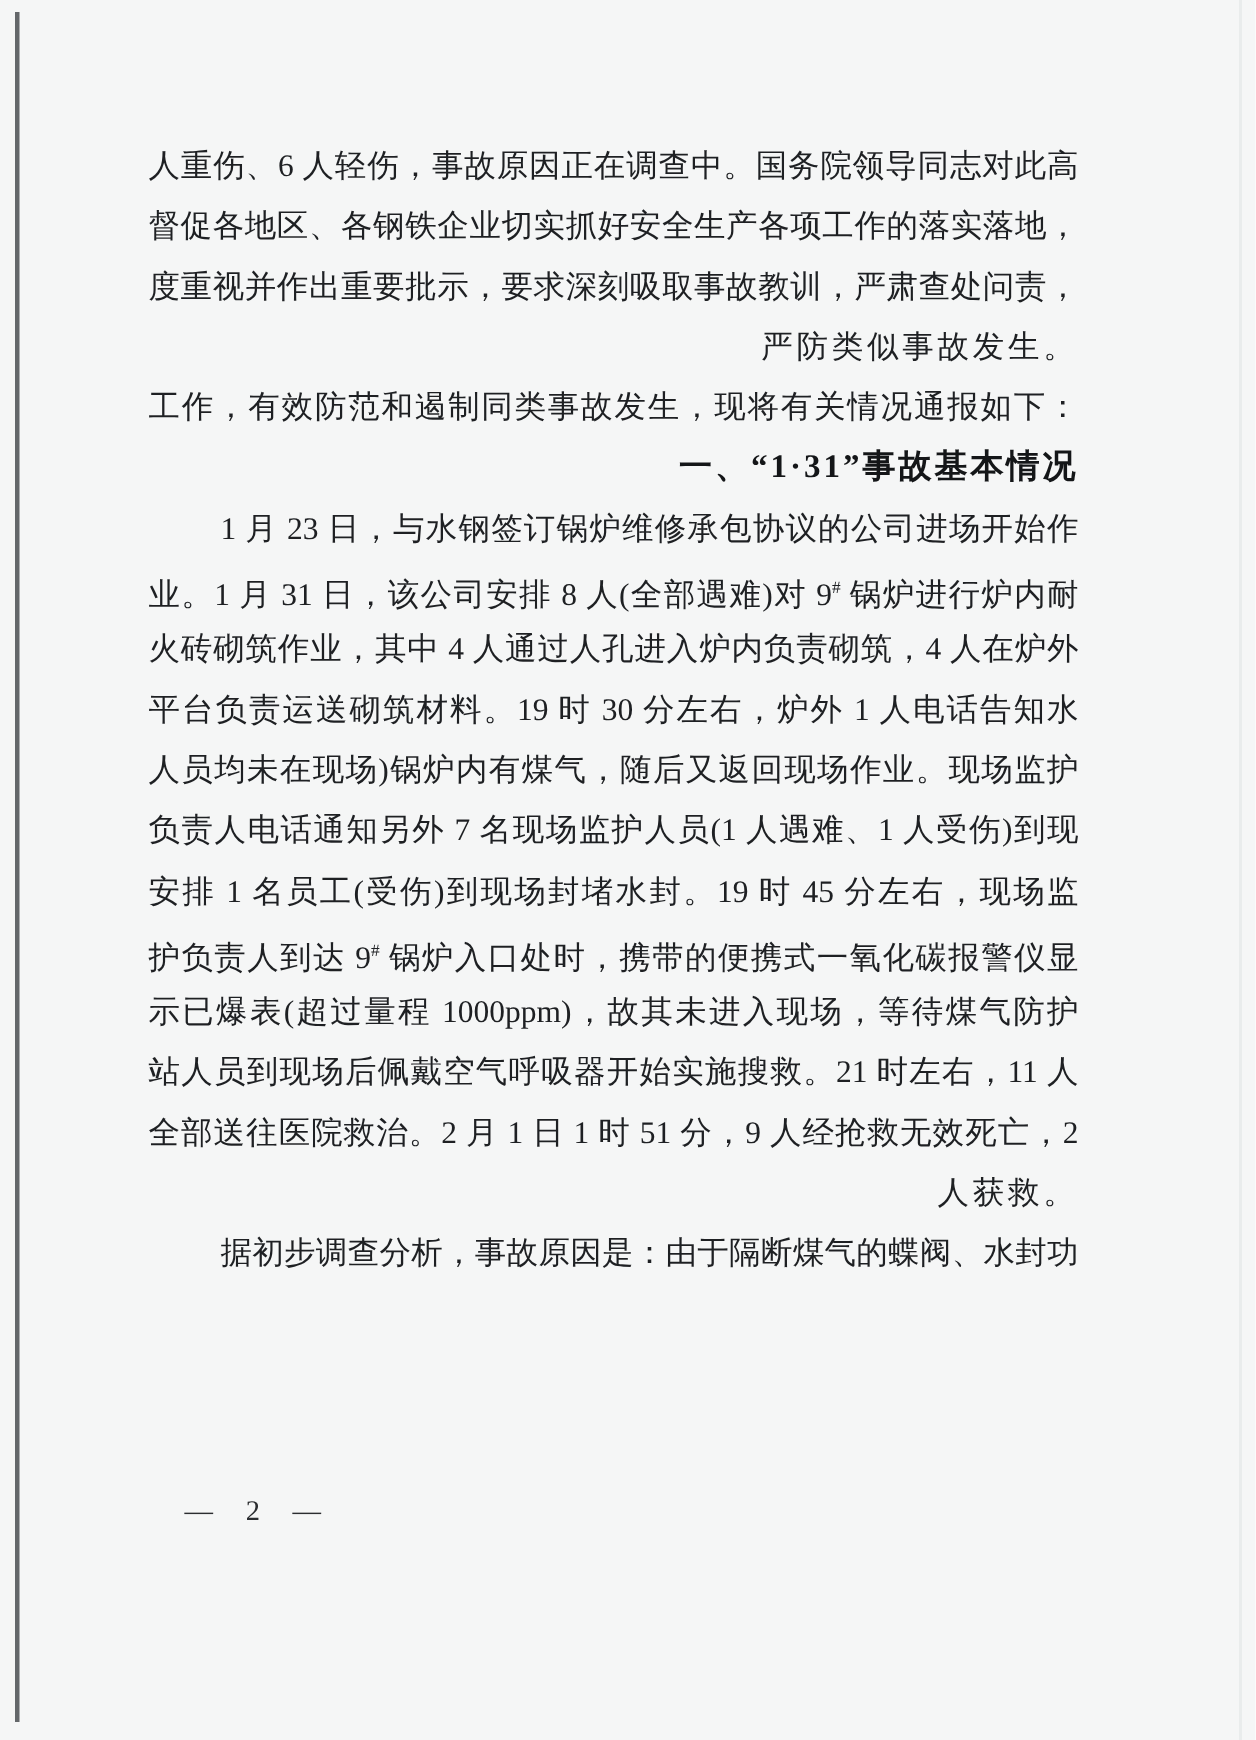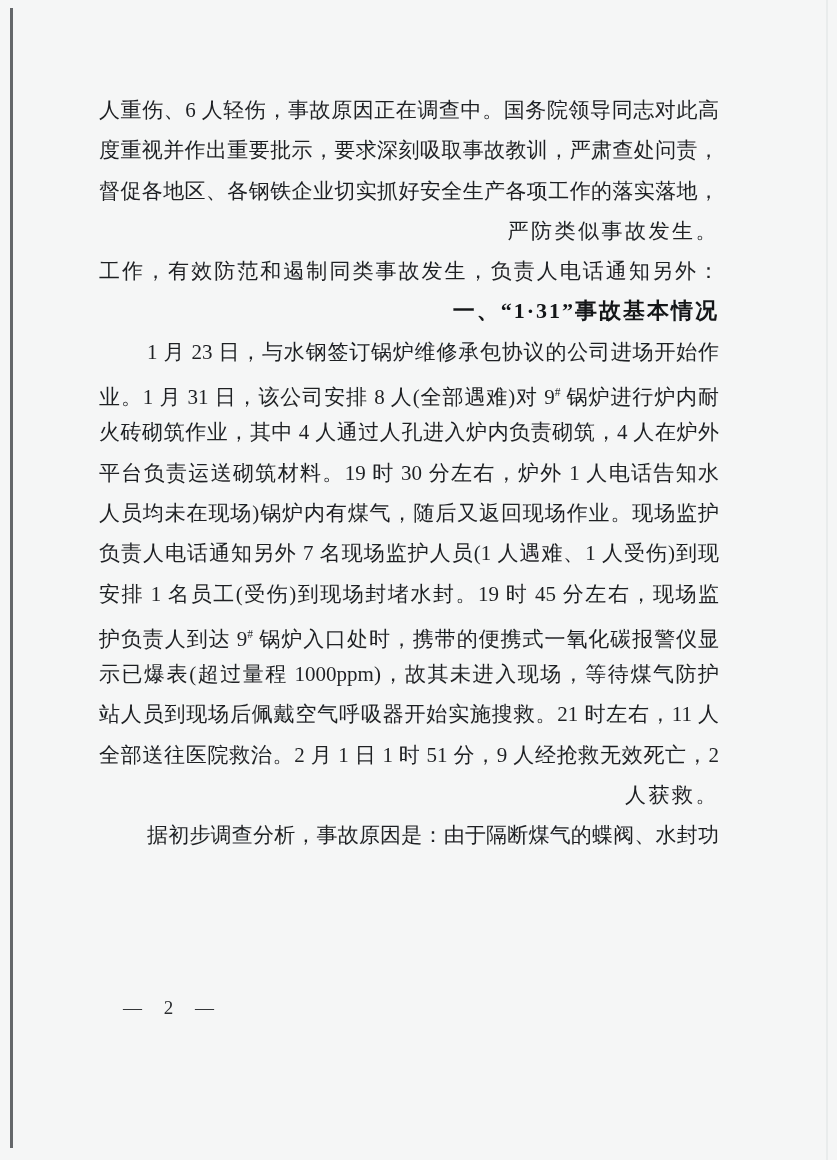--- a/index.html
+++ b/index.html
@@ -82,24 +82,24 @@
 </style>
 </head>
 <body>
 
 <div class="page">
   <div class="spine"></div>
   <div class="right-edge"></div>
 
   <div class="text-block">
       <div class="line just">人重伤、6 人轻伤，事故原因正在调查中。国务院领导同志对此高</div>
+      <div class="line just">督促各地区、各钢铁企业切实抓好安全生产各项工作的落实落地，</div>
       <div class="line just">度重视并作出重要批示，要求深刻吸取事故教训，严肃查处问责，</div>
-      <div class="line just">督促各地区、各钢铁企业切实抓好安全生产各项工作的落实落地，</div>
       <div class="line">严防类似事故发生。</div>
-      <div class="line just">工作，有效防范和遏制同类事故发生，负责人电话通知另外：</div>
+      <div class="line just">工作，有效防范和遏制同类事故发生，现将有关情况通报如下：</div>
       <div class="line indent heading">一、“1·31”事故基本情况</div>
       <div class="line just indent">1 月 23 日，与水钢签订锅炉维修承包协议的公司进场开始作</div>
       <div class="line just">业。1 月 31 日，该公司安排 8 人(全部遇难)对 9<sup class="numsup">#</sup> 锅炉进行炉内耐</div>
       <div class="line just">火砖砌筑作业，其中 4 人通过人孔进入炉内负责砌筑，4 人在炉外</div>
       <div class="line just">平台负责运送砌筑材料。19 时 30 分左右，炉外 1 人电话告知水</div>
       <div class="line just">人员均未在现场)锅炉内有煤气，随后又返回现场作业。现场监护</div>
       <div class="line just">负责人电话通知另外 7 名现场监护人员(1 人遇难、1 人受伤)到现</div>
       <div class="line just">安排 1 名员工(受伤)到现场封堵水封。19 时 45 分左右，现场监</div>
       <div class="line just">护负责人到达 9<sup class="numsup">#</sup> 锅炉入口处时，携带的便携式一氧化碳报警仪显</div>
       <div class="line just">示已爆表(超过量程 1000ppm)，故其未进入现场，等待煤气防护</div>

